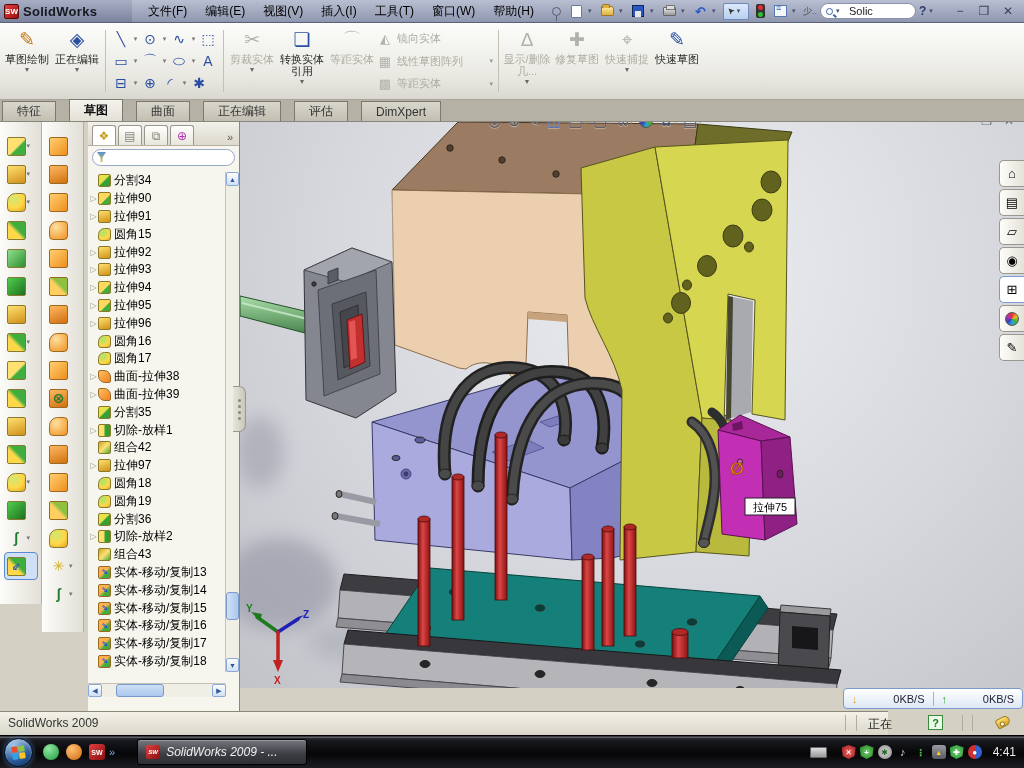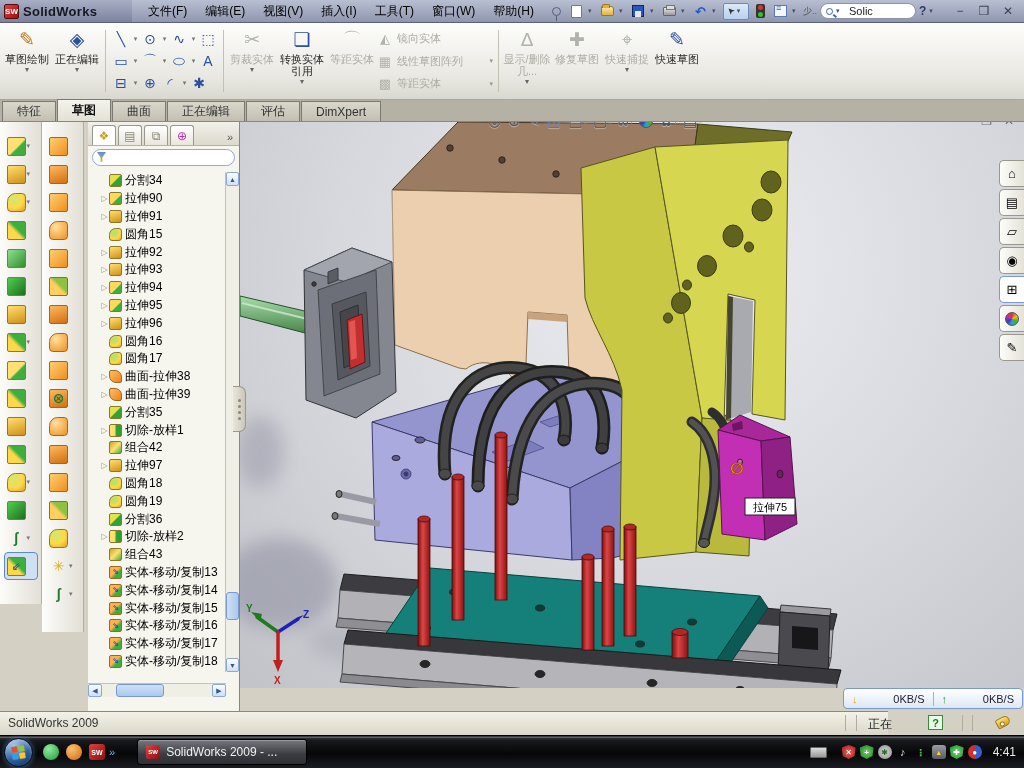--- a/index.html
+++ b/index.html
@@ -71,21 +71,21 @@
   .cm-stack{display:flex;flex-direction:column;justify-content:space-evenly;width:118px;}
   .stackbtn{display:flex;align-items:center;gap:4px;height:20px;}
   .sb-ico{font-size:13px;color:#b2b2ac;width:16px;text-align:center;}
   .sb-label{font-size:11px;color:#aeada4;white-space:nowrap;flex:1;}
   .sb-caret{font-size:7px;color:#9a9a94;padding-right:2px;}
   .watermark{position:absolute;right:18px;top:4px;font-size:62px;font-style:italic;font-weight:bold;
     color:rgba(150,156,170,.35);line-height:70px;pointer-events:none;}
 
   
   .tabrow{position:absolute;left:0;top:100px;width:1024px;height:22px;background:#b5b2a5;
-    display:flex;align-items:flex-end;padding-left:2px;border-bottom:1px solid #8a887c;}
+    display:flex;align-items:flex-end;padding-left:2px;border-bottom:1px solid #8a887c;gap:12px;}
   .rtab{height:20px;padding:0 14px;font-size:12px;color:#333;display:flex;align-items:center;
     background:linear-gradient(#d9d6cc,#c2bfb2);border:1px solid #7a7870;border-bottom:none;margin-right:1px;}
   .rtab[data-active="true"]{background:linear-gradient(#f4f3ec,#e3e1d6);height:22px;font-weight:bold;color:#111;}
 
   
   .lefttools{position:absolute;left:0;top:122px;width:88px;height:589px;background:#d4d0c4;display:flex;}
   .ltcol{width:42px;background:linear-gradient(90deg,#fcfcf9,#e2dfd6);border-right:1px solid #b1aea2;
     display:flex;flex-direction:column;align-items:center;padding-top:10px;}
   .ltcol.c2{height:510px;border-left:1px solid #fff;}
   .ltcol.c1{height:482px;}
@@ -118,21 +118,21 @@
   .ptab[data-pt="featuremanager-tab"]{color:#c8a020;background:#fff;}
   .ptab[data-pt="propertymanager-tab"]{color:#8a8878;}
   .ptab[data-pt="configurationmanager-tab"]{color:#8a8878;}
   .ptab[data-pt="dimxpert-tab"]{color:#b030b0;}
   .pmore{margin-left:auto;font-size:11px;color:#555;padding:0 4px 2px 0;}
   .pfilter{height:22px;display:flex;align-items:center;padding:2px 4px;}
   .pfilter .box{flex:1;height:17px;border:1px solid #9aa8c8;border-radius:9px;background:#fff;
     display:flex;align-items:center;padding-left:4px;}
   .funnel{width:9px;height:10px;background:linear-gradient(#5a8fd8,#d8c030);clip-path:polygon(0 0,100% 0,60% 55%,60% 100%,40% 100%,40% 55%);}
   .ptree{position:absolute;left:0;top:50px;width:138px;height:500px;overflow:hidden;background:#f6f5ee;}
-  .trow{display:flex;align-items:center;height:17.8px;padding-left:12px;cursor:default;}
+  .trow{display:flex;align-items:center;height:17.8px;padding-left:1px;cursor:default;}
   .tarrow{width:9px;font-size:8px;color:#9a9888;text-align:center;flex:0 0 auto;}
   .ti{width:13px;height:13px;border:1px solid #8a7a28;border-radius:2px;flex:0 0 auto;margin-right:3px;
     display:flex;align-items:center;justify-content:center;position:relative;}
   .ti[data-t="split"]{background:linear-gradient(135deg,#e8e24a 45%,#35a035 55%);}
   .ti[data-t="ey"]{background:linear-gradient(160deg,#ffe070,#d09018);}
   .ti[data-t="eg"]{background:linear-gradient(135deg,#ffd95e 55%,#3fae3f 62%);}
   .ti[data-t="fillet"]{background:radial-gradient(circle at 35% 30%,#bfe060 25%,#ffd84a 60%,#e0a820);border-radius:50% 3px 3px 3px;}
   .ti[data-t="surf"]{background:linear-gradient(135deg,#ffc060,#f08020);border-radius:2px 7px 2px 7px;border-color:#9a6a20;}
   .ti[data-t="loft"]{background:linear-gradient(90deg,#ffe070 40%,#2f9f2f 60%);}
   .ti[data-t="comb"]{background:linear-gradient(135deg,#caa62a,#ffe070 50%,#3fae3f);}
@@ -213,21 +213,21 @@
     display:grid;grid-template-columns:6px 6px;grid-template-rows:6px 6px;gap:1px;}
   .orbflag i{display:block;border-radius:1px;}
   .of1{background:#e8502a;} .of2{background:#8cc63f;} .of3{background:#30a2e0;} .of4{background:#ffc425;}
   .quick{display:flex;align-items:center;gap:7px;margin-left:10px;}
   .qi{width:16px;height:16px;border-radius:3px;}
   .qi[data-q="messenger"]{background:radial-gradient(circle at 35% 30%,#8fe8a0,#1f9a3f);border-radius:50%;}
   .qi[data-q="launcher"]{background:radial-gradient(circle at 35% 30%,#ffc070,#d06810);border-radius:50%;}
   .qi[data-q="solidworks"]{background:linear-gradient(135deg,#e04040,#8a0f0f);color:#fff;font-size:7px;font-weight:bold;
     display:flex;align-items:center;justify-content:center;}
   .qmore{color:#7ab0e8;font-size:11px;margin-left:4px;}
-  .taskbtns{display:flex;gap:8px;margin-left:22px;}
+  .taskbtns{display:flex;gap:8px;margin-left:22px;font-style:italic;}
   .taskbtn{width:170px;height:26px;border-radius:3px;border:1px solid #000;display:flex;align-items:center;gap:6px;
     padding:0 8px;background:linear-gradient(#4a4c52,#26272b 60%,#1a1b1f);box-shadow:inset 0 1px 0 rgba(255,255,255,.25);}
   .taskbtn[data-active="true"]{background:linear-gradient(#75787e,#3a3c42 60%,#2e3036);}
   .taskbtn .tbadge{width:14px;height:14px;background:linear-gradient(135deg,#e04040,#8a0f0f);color:#fff;
     font-size:6px;font-weight:bold;display:flex;align-items:center;justify-content:center;border-radius:2px;flex:0 0 auto;}
   .taskbtn span.tlab{color:#f0f0f0;font-size:12px;white-space:nowrap;overflow:hidden;}
   .tray{margin-left:auto;display:flex;align-items:center;gap:5px;padding-right:8px;}
   .kbd{width:17px;height:11px;background:linear-gradient(#ddd,#999);border:1px solid #666;border-radius:1px;margin-right:10px;}
   .tri{width:14px;height:14px;border-radius:3px;display:flex;align-items:center;justify-content:center;
     font-size:8px;color:#fff;font-weight:bold;}

